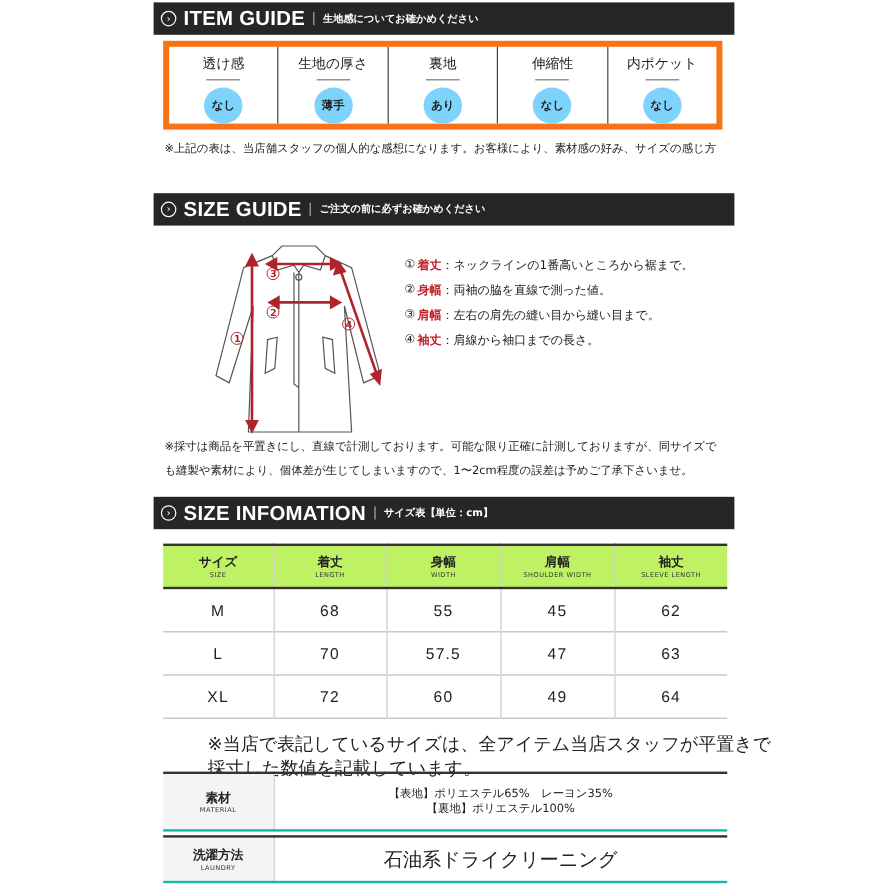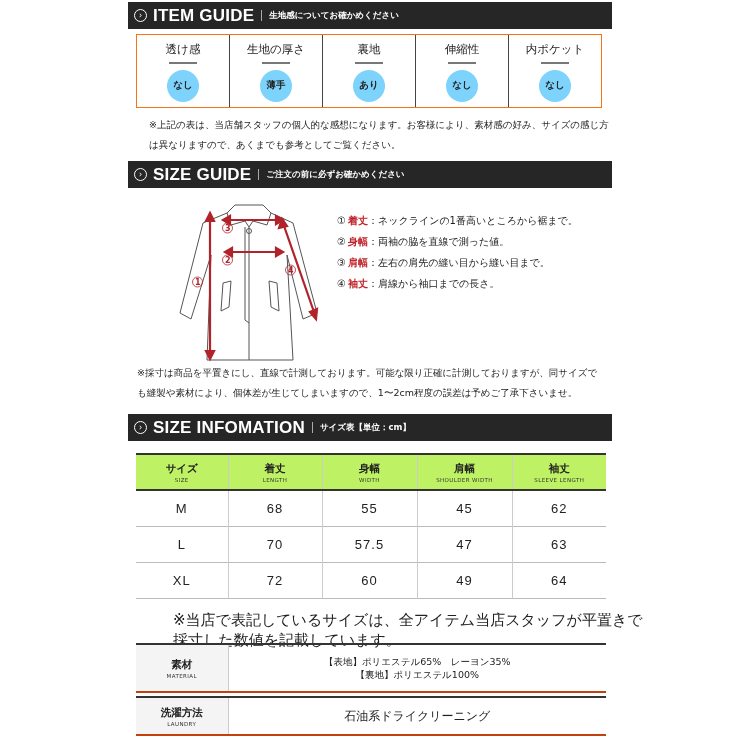--- a/index.html
+++ b/index.html
@@ -14,21 +14,21 @@
     width: 13px; height: 13px; border: 1.5px solid #fff; border-radius: 50%;
     display: flex; align-items: center; justify-content: center; font-size: 8px; line-height: 1; margin-right: 6px;
   }
   .section-bar .title { font-family: "Liberation Sans", sans-serif; font-weight: bold; font-size: 17px; letter-spacing: 0.2px; }
   .section-bar .sep { width: 1px; height: 11px; background: #aaa; margin: 0 7px; }
   .section-bar .sub { font-size: 8.5px; font-weight: bold; }
 
   
   .guide-table {
     position: absolute; left: 136px; top: 34px; width: 466px; height: 74px;
-    border: 1px solid #f97316; display: flex;
+    border: 5px solid #f97316; display: flex;
   }
   .guide-cell {
     flex: 1; border-right: 1px solid #444; display: flex; flex-direction: column; align-items: center; padding-top: 7px;
   }
   .guide-cell:last-child { border-right: none; text-align: right; }
   .guide-cell .label { font-size: 11.5px; color: #222; height: 15px; }
   .guide-cell .rule { width: 28px; height: 1.5px; background: #777; margin-top: 5px; }
   .guide-cell .badge {
     width: 32px; height: 32px; border-radius: 50%; background: #7dd3fc; margin-top: 6px;
     display: flex; align-items: center; justify-content: center; font-size: 9.5px; font-weight: bold; color: #222;
@@ -47,21 +47,21 @@
   .size-table { position: absolute; left: 136px; top: 453px; width: 470px; border-collapse: collapse; }
   .size-table th, .size-table td { text-align: center; border-right: 1px solid #ccc; }
   .size-table th:last-child, .size-table td:last-child { border-right: none; }
   .size-table thead tr { background: #bef264; height: 36px; border-top: 2px solid #333; border-bottom: 2px solid #333; }
   .size-table th .jp { display: block; font-size: 10.5px; font-weight: bold; color: #222; }
   .size-table th .en { display: block; font-size: 5.5px; font-weight: normal; color: #333; letter-spacing: 0.4px; margin-top: 1px; }
   .size-table tbody tr { height: 36px; border-bottom: 1px solid #bbb; }
   .size-table td { font-family: "Liberation Sans", sans-serif; font-size: 13px; color: #222; letter-spacing: 1px; }
 
   .material-table { position: absolute; left: 136px; width: 470px; border-collapse: collapse; }
-  .material-table tr { border-top: 2px solid #333; border-bottom: 2px solid #c2410c; }
+  .material-table tr { border-top: 2px solid #333; border-bottom: 2px solid #14b8a6; }
   .material-table td.head { width: 92px; background: #f4f4f4; border-right: 1px solid #ccc; text-align: center; }
   .material-table td.head .jp { display: block; font-size: 10.5px; font-weight: bold; color: #222; }
   .material-table td.head .en { display: block; font-size: 5.5px; color: #333; letter-spacing: 0.4px; margin-top: 1px; }
   .material-table td.body { text-align: center; font-size: 9.5px; color: #222; line-height: 13px; }
 </style>
 </head>
 <body>
 
 <div class="section-bar" style="top:2px;">
   <span class="chev">›</span>
@@ -91,23 +91,22 @@
     <span class="rule"></span>
     <span class="badge">なし</span>
   </div>
   <div class="guide-cell">
     <span class="label">内ポケット</span>
     <span class="rule"></span>
     <span class="badge">なし</span>
   </div>
 </div>
 
-<div class="note" style="top:115px;margin-left:12px;">
+<div class="note" style="top:115px;">
   <div>※上記の表は、当店舗スタッフの個人的な感想になります。お客様により、素材感の好み、サイズの感じ方</div>
-  <div>は異なりますので、あくまでも参考としてご覧ください。</div>
 </div>
 
 <div class="section-bar" style="top:161px;">
   <span class="chev">›</span>
   <span class="title">SIZE GUIDE</span>
   <span class="sep"></span>
   <span class="sub">ご注文の前に必ずお確かめください</span>
 </div>
 
 <div class="diagram">
@@ -260,16 +259,16 @@
 </tbody>
   </table>
 
 <table class="material-table" style="top:696px;">
   <tbody>
       <tr style="height:38px;">
     <td class="head">
           <span class="jp">洗濯方法</span>
           <span class="en">LAUNDRY</span>
         </td>
-    <td class="body" style="font-size:12px;">石油系ドライクリーニング</td>
+    <td class="body" style="font-size:16px;">石油系ドライクリーニング</td>
   </tr>
 </tbody>
   </table>
 
 </body></html>

